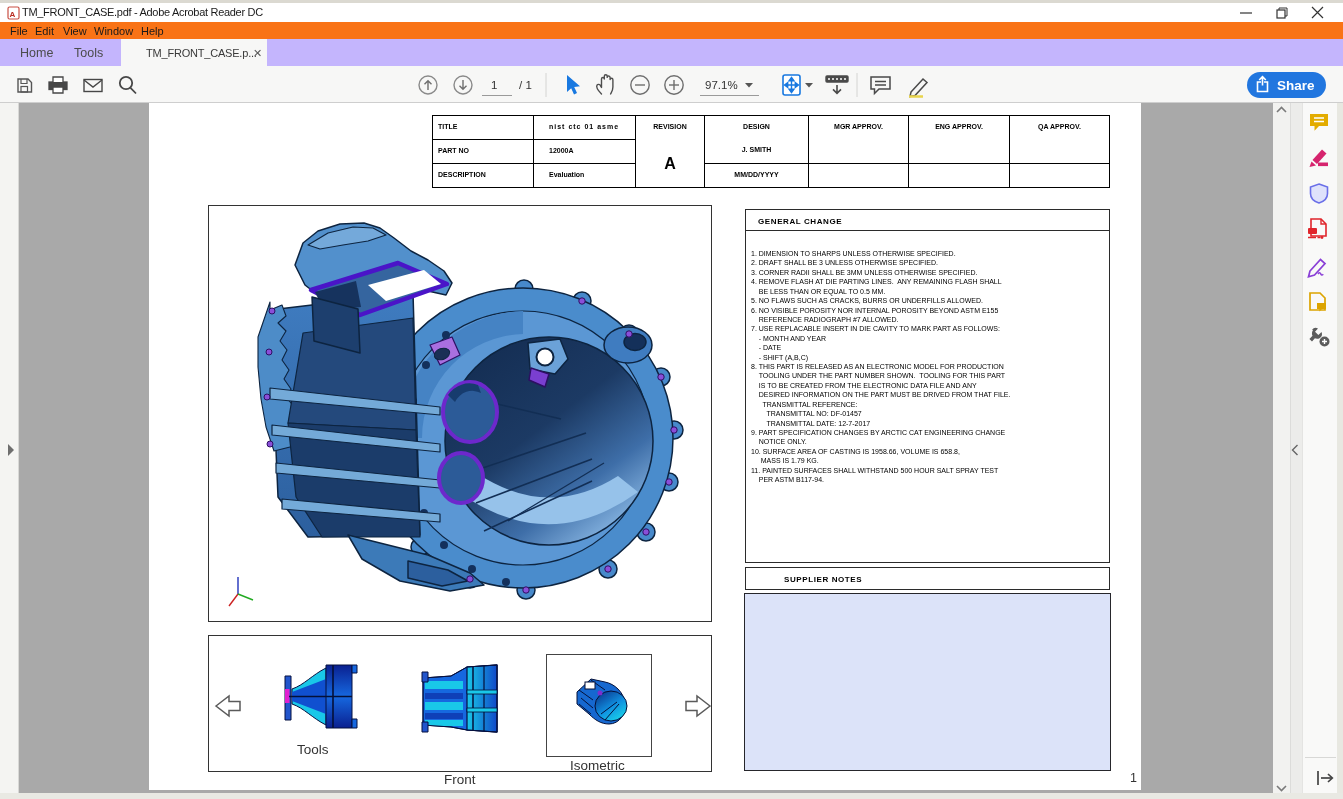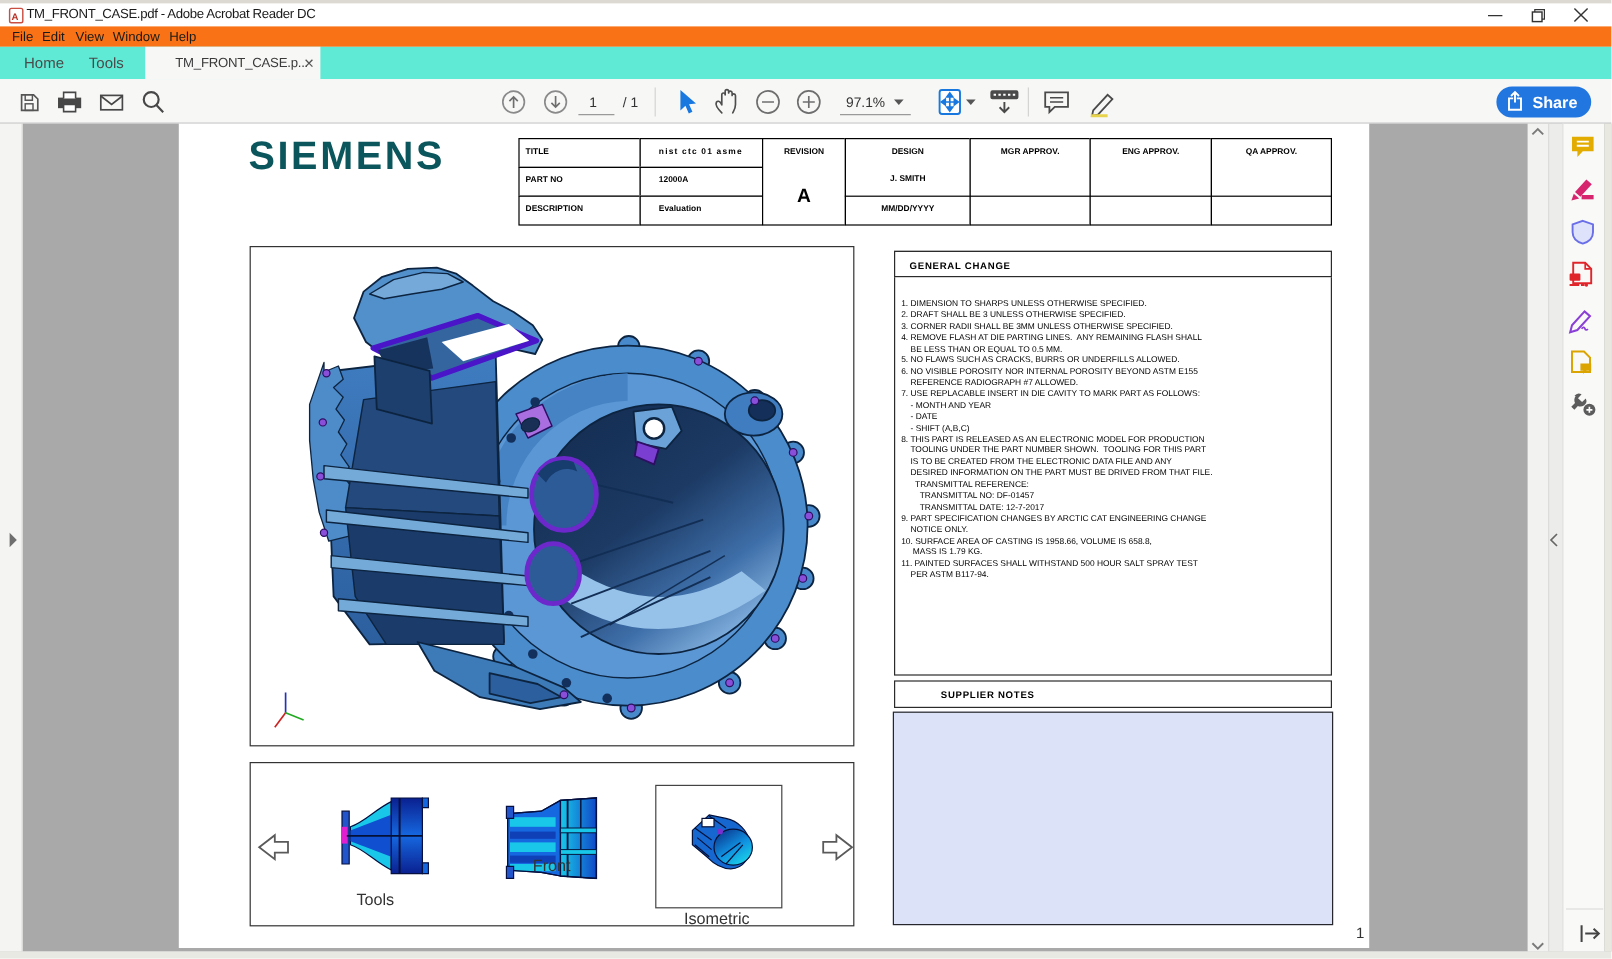--- a/index.html
+++ b/index.html
@@ -5,21 +5,21 @@
   * { margin:0; padding:0; box-sizing:border-box; }
   html,body { width:1343px; height:799px; overflow:hidden; font-family:"Liberation Sans", sans-serif; background:#fff; }
   .abs { position:absolute; }
   #app { position:relative; width:1343px; height:799px; background:#fff; }
   
   #topstrip { left:0; top:0; width:1343px; height:3px; background:#dbd9d1; }
   #titlebar { left:0; top:3px; width:1343px; height:19px; background:#fff; }
   #titletext { left:22px; top:6px; font-size:11px; color:#1a1a1a; letter-spacing:-0.3px;text-align:center; }
   #menubar { left:0; top:22px; width:1343px; height:17px; background:#f97316; }
   .menuitem { position:absolute; top:3px; font-size:11px; color:#1a1a1a; }
-  #tabbar { left:0; top:39px; width:1343px; height:27px; background:#5eead4; }
+  #tabbar { left:0; top:39px; width:1343px; height:27px; background:#c4b5fd; }
   .tabtxt { position:absolute; font-size:12.5px; color:#4b4b4b; top:7px; }
   #activetab { position:absolute; left:121px; top:0; width:146px; height:27px; background:#f7f7f6; }
   #toolbar { left:0; top:66px; width:1343px; height:37px; background:#f7f7f6; border-bottom:1px solid #cecece; }
   
   #docarea { left:0; top:103px; width:1343px; height:690px; background:#a9a9a9; }
   #leftpanel { left:0; top:103px; width:19px; height:690px; background:#f4f4f2; border-right:1px solid #d8d8d6; }
   #page { left:149px; top:103px; width:992px; height:687px; background:#fff; }
   #scrollbar { left:1273px; top:103px; width:17px; height:690px; background:#f2f2f0; }
   #gutter { left:1290px; top:103px; width:12px; height:690px; background:#ececea; border-left:1px solid #dcdcda; }
   #sidebar { left:1302px; top:103px; width:35px; height:690px; background:#f9f9f8; border-left:1px solid #e4e4e2; }
@@ -159,21 +159,20 @@
   </svg>
   <div class="abs" id="docarea"></div>
   <div class="abs" id="page"></div>
   <div class="abs" id="leftpanel"></div>
   <div class="abs" id="scrollbar"></div>
   <div class="abs" id="gutter"></div>
   <div class="abs" id="sidebar"></div>
   <div class="abs" id="rightedge"></div>
   <div class="abs" id="footer"></div>
 
-  <div class="abs" id="siemens">SIEMENS</div>
 
   <div class="cell" style="left:432px;top:115px;width:102px;height:25px;"></div>
   <div class="cell" style="left:533px;top:115px;width:103px;height:25px;"></div>
   <div class="cell" style="left:432px;top:139px;width:102px;height:25px;"></div>
   <div class="cell" style="left:533px;top:139px;width:103px;height:25px;"></div>
   <div class="cell" style="left:432px;top:163px;width:102px;height:25px;"></div>
   <div class="cell" style="left:533px;top:163px;width:103px;height:25px;"></div>
   <div class="cell" style="left:635px;top:115px;width:70px;height:73px;"></div>
   <div class="cell" style="left:704px;top:115px;width:105px;height:73px;"></div>
   <div class="cell" style="left:808px;top:115px;width:101px;height:73px;"></div>
@@ -407,21 +406,21 @@
     <g stroke="#041038" stroke-width="1">
       <path d="M4 16 L18 3 L32 6 C42 8 50 16 52 26 C54 38 46 48 36 48 C28 48 22 44 16 38 L4 28 Z" fill="#1668d0"></path>
       <ellipse cx="38" cy="30" rx="16" ry="15" fill="url(#ti1)"></ellipse>
       <path d="M6 14 l14 10 M8 22 l12 10 M6 28 l12 10 M18 4 l14 10" stroke="#041038" fill="none"></path>
       <rect x="12" y="6" width="10" height="7" fill="#fff" stroke="#041038"></rect>
       <circle cx="27" cy="17" r="2.5" fill="#7a30d0" stroke="none"></circle>
       <path d="M28 38 l16 -12 M32 44 l14 -16" stroke="#041038" fill="none"></path>
     </g>
   </svg>
   <span class="abs thlabel" style="left:297px; top:742px;">Tools</span>
-  <span class="abs thlabel" style="left:444px; top:714px;">Front</span>
+  <span class="abs thlabel" style="left:444px; top:772px;">Front</span>
   <span class="abs thlabel" style="left:570px; top:758px;">Isometric</span>
   <div class="abs" id="pagenum">1</div>
 
   <svg class="abs" style="left:1270px;top:103px;" width="73" height="690" viewBox="1270 103 73 690">
     <path d="M1277 112 l4.5-4.5 l4.5 4.5" stroke="#7a7a7a" stroke-width="1.6" fill="none"></path>
     <path d="M1277 786 l4.5 4.5 l4.5-4.5" stroke="#7a7a7a" stroke-width="1.6" fill="none"></path>
     <path d="M1297.5 445 l-5 5 l5 5" stroke="#666" stroke-width="1.4" fill="none"></path>
 
     <g fill="#e3ac00">
       <path d="M1310 114 h18 v12 h-9 l-4.5 4.8 v-4.8 h-4.5 z"></path>

